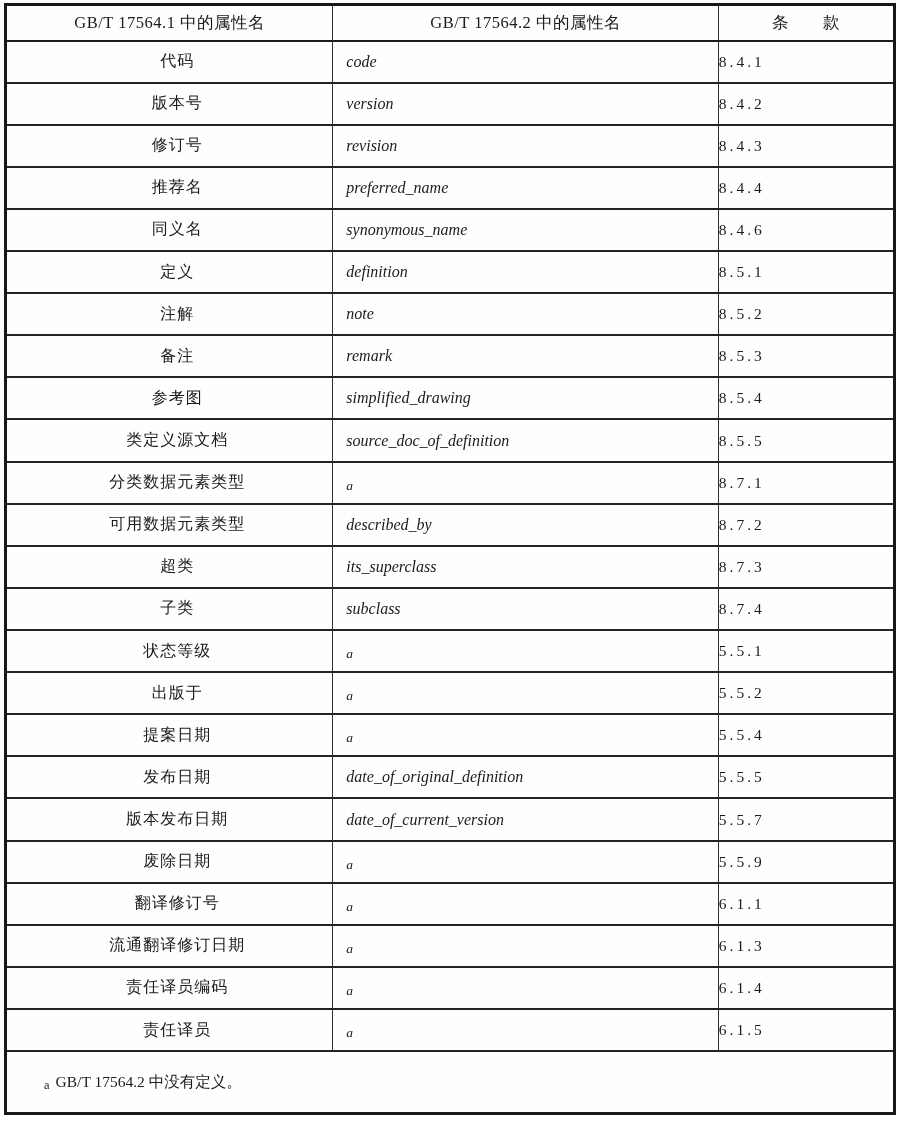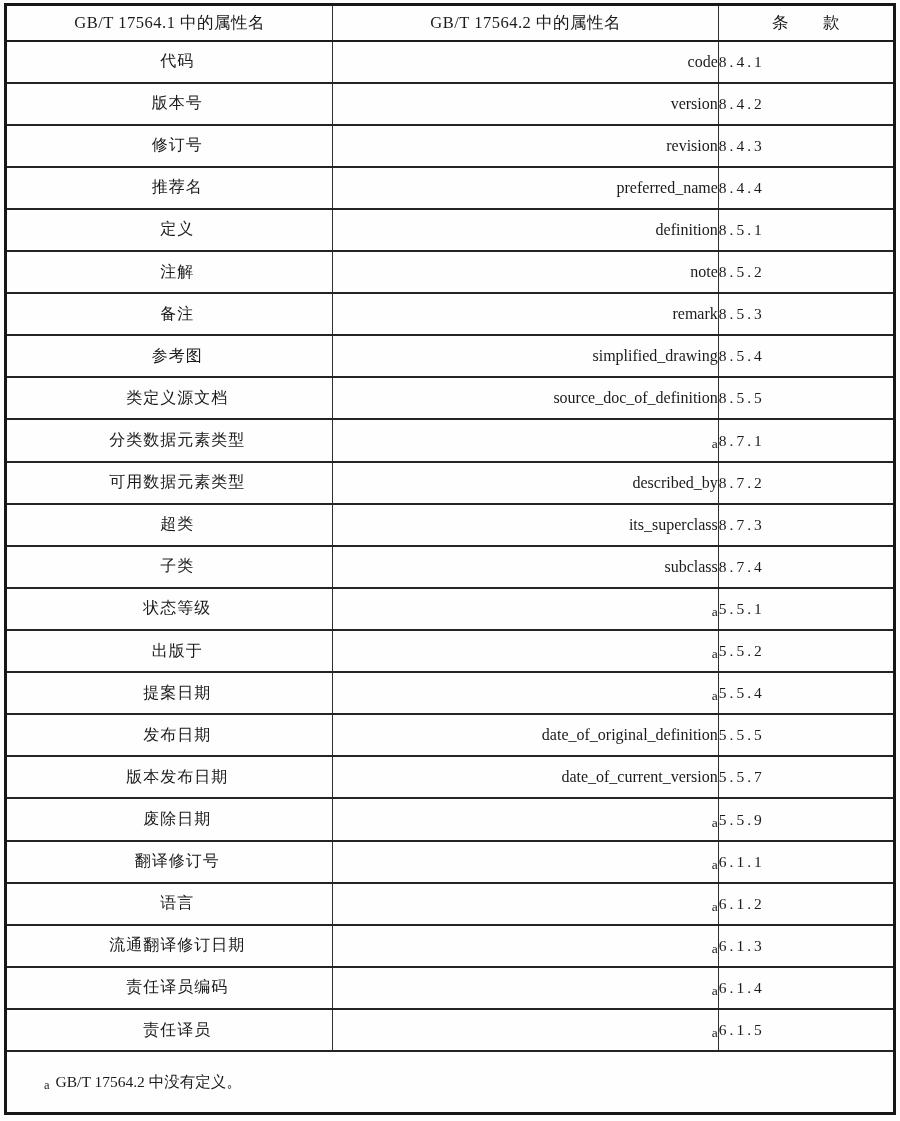--- a/index.html
+++ b/index.html
@@ -45,24 +45,25 @@
     border-bottom: 2.5px solid #1c1c1c;
   }
   td.cell-zh {
     text-align: center;
     vertical-align: middle;
     padding-left: 15px;
     font-size: 16px;
     letter-spacing: 1px;
   }
   td.cell-en {
-    text-align: right;
+    text-align: left;
     vertical-align: middle;
     padding-left: 13px;
     font-size: 16px;
+    font-style: italic;
   }
   td.cell-en .footnote-ref {
     font-size: 13.5px;
     position: relative;
     top: 2px;
   }
   td.cell-clause {
     vertical-align: middle;
     font-size: 15.5px;
     letter-spacing: 3px;
@@ -114,20 +115,25 @@
           <td class="cell-zh">修订号</td>
           <td class="cell-en"><span>revision</span></td>
           <td class="cell-clause">8.4.3</td>
         </tr>
         <tr>
           <td class="cell-zh">推荐名</td>
           <td class="cell-en"><span>preferred_name</span></td>
           <td class="cell-clause">8.4.4</td>
         </tr>
         <tr>
+          <td class="cell-zh">同义名</td>
+          <td class="cell-en"><span>synonymous_name</span></td>
+          <td class="cell-clause">8.4.6</td>
+        </tr>
+        <tr>
           <td class="cell-zh">定义</td>
           <td class="cell-en"><span>definition</span></td>
           <td class="cell-clause">8.5.1</td>
         </tr>
         <tr>
           <td class="cell-zh">注解</td>
           <td class="cell-en"><span>note</span></td>
           <td class="cell-clause">8.5.2</td>
         </tr>
         <tr>
@@ -192,25 +198,20 @@
         </tr>
         <tr>
           <td class="cell-zh">废除日期</td>
           <td class="cell-en"><span class="footnote-ref">a</span></td>
           <td class="cell-clause">5.5.9</td>
         </tr>
         <tr>
           <td class="cell-zh">翻译修订号</td>
           <td class="cell-en"><span class="footnote-ref">a</span></td>
           <td class="cell-clause">6.1.1</td>
-        </tr>
-        <tr>
-          <td class="cell-zh">语言</td>
-          <td class="cell-en"><span class="footnote-ref">a</span></td>
-          <td class="cell-clause">6.1.2</td>
         </tr>
         <tr>
           <td class="cell-zh">流通翻译修订日期</td>
           <td class="cell-en"><span class="footnote-ref">a</span></td>
           <td class="cell-clause">6.1.3</td>
         </tr>
         <tr>
           <td class="cell-zh">责任译员编码</td>
           <td class="cell-en"><span class="footnote-ref">a</span></td>
           <td class="cell-clause">6.1.4</td>

